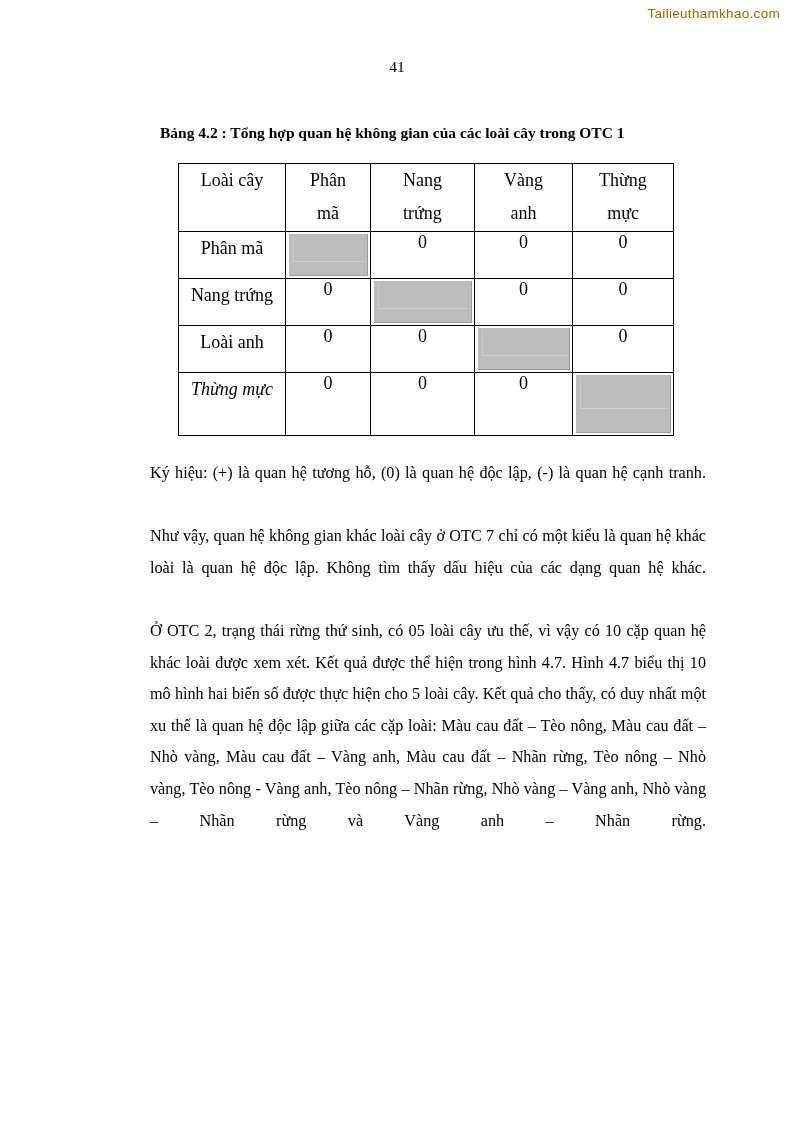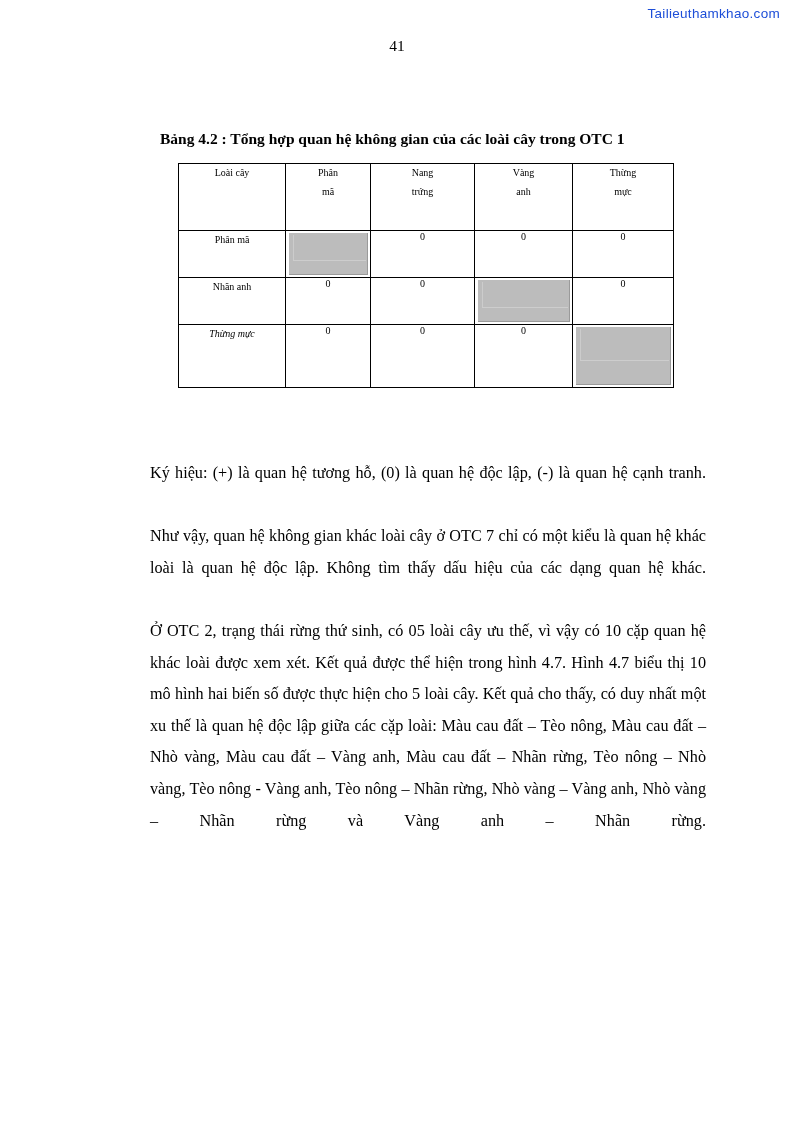--- a/index.html
+++ b/index.html
@@ -25,54 +25,54 @@
   }
 
   
   .watermark {
     position: absolute;
     top: 6px;
     right: 14px;
     font-family: "Liberation Sans", "DejaVu Sans", sans-serif;
     font-size: 13.5px;
     letter-spacing: 0.3px;
-    color: #1d4ed8;
+    color: #a16207;
     user-select: none;
   }
 
   
   .page-number {
     position: absolute;
-    top: 37px;
+    top: 58px;
     left: 0;
     width: 794px;
     text-align: center;
     font-size: 15.5px;
   }
 
   
   .table-caption {
     position: absolute;
-    top: 130px;
+    top: 124px;
     left: 160px;
     width: 540px;
     font-size: 15.5px;
     font-weight: bold;
     white-space: nowrap;
   }
 
   
   .rel-table {
     position: absolute;
     top: 163px;
     left: 178px;
     width: 495px;
     border-collapse: collapse;
     table-layout: fixed;
-    font-size: 10px;
+    font-size: 18px;
   }
   .rel-table col.c0 { width: 107px; }
   .rel-table col.c1 { width: 85px; }
   .rel-table col.c2 { width: 104px; }
   .rel-table col.c3 { width: 98px; }
   .rel-table col.c4 { width: 101px; }
 
   .rel-table td,
   .rel-table th {
     border: 1px solid #000000;
@@ -211,21 +211,33 @@
         </td>
         <td class="shaded">
             <span class="fill"></span>
           </td>
         <td class="valcell">0</td>
         <td class="valcell">0</td>
         <td class="valcell">0</td>
       </tr>
       <tr>
         <td class="rowhead">
-          <span>Nhãn anh</span>
+          <span>Nang trứng</span>
+          <span class="l2"></span>
+        </td>
+        <td class="valcell">0</td>
+        <td class="shaded">
+            <span class="fill"></span>
+          </td>
+        <td class="valcell">0</td>
+        <td class="valcell">0</td>
+      </tr>
+      <tr>
+        <td class="rowhead">
+          <span>Loài anh</span>
           <span class="l2"></span>
         </td>
         <td class="valcell">0</td>
         <td class="valcell">0</td>
         <td class="shaded">
             <span class="fill"></span>
           </td>
         <td class="valcell">0</td>
       </tr>
       <tr>

